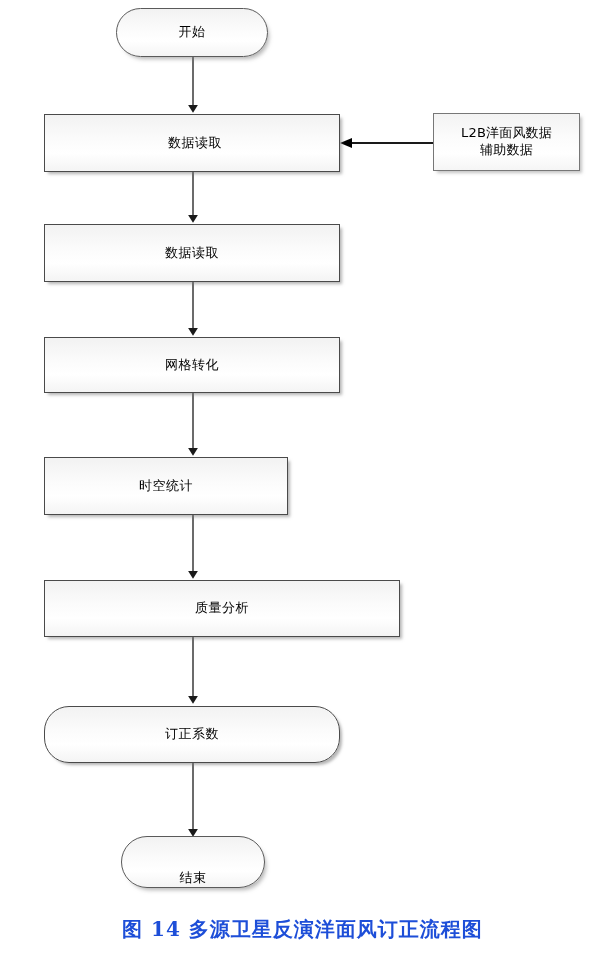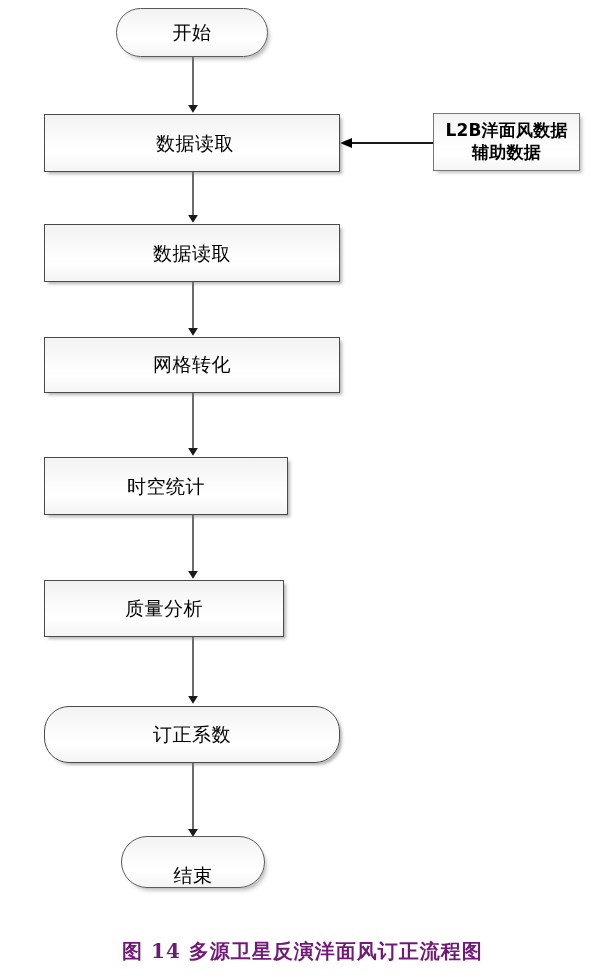--- a/index.html
+++ b/index.html
@@ -29,60 +29,59 @@
     box-sizing: border-box;
     display: flex;
     align-items: center;
     justify-content: center;
     text-align: center;
     line-height: 1.28;
     color: #000000;
     background: linear-gradient(to bottom, #f2f2f2 0%, #fbfbfb 42%, #ffffff 68%, #f4f4f4 100%);
     border: 1px solid #4a4a4a;
     box-shadow: 3px 3px 3px -1px rgba(120,120,120,0.55);
-    font-size: 19px;
+    font-size: 13px;
     letter-spacing: 0.5px;
   }
 
   .node.process {
     border-radius: 0;
   }
 
   .node.terminator {
     border-radius: 999px;
     border: 1px solid #5a5a5a;
     box-shadow: 3px 4px 4px -2px rgba(130,130,130,0.6);
   }
 
   .node.data-source {
-    font-size: 17px;
+    font-size: 13px;
     letter-spacing: 0.2px;
     border: 1px solid #777777;
     box-shadow: 3px 3px 3px -1px rgba(140,140,140,0.5);
     background: linear-gradient(to bottom, #f3f3f3 0%, #fcfcfc 45%, #ffffff 70%, #f5f5f5 100%);
-    font-weight: bold;
   }
 
   .node .node-text {
     display: block;
     white-space: pre-line;
     padding: 0 6px;
   }
 
   .caption {
     position: absolute;
     left: 0;
-    top: 938px;
+    top: 916px;
     width: 605px;
     text-align: center;
     font-family: "DejaVu Serif", "Liberation Serif", serif;
     font-weight: bold;
     font-size: 20px;
     letter-spacing: 1px;
-    color: #701a75;
+    color: #1d4ed8;
   }
 </style>
 </head>
 <body>
 
 <svg id="flow-canvas" viewBox="0 0 605 976" xmlns="http://www.w3.org/2000/svg">
   <defs>
     <marker id="ah-down" markerWidth="10" markerHeight="10" refX="3.2" refY="5" orient="auto" markerUnits="userSpaceOnUse">
       <path d="M0,0 L8,5 L0,10 Z" fill="#1a1a1a"></path>
     </marker>
@@ -122,21 +121,21 @@
 </div>
 
 <div class="node process" style="left:44px; top:337px; width:296px; height:56px;font-family:Liberation Serif, serif;">
   <span class="node-text">网格转化</span>
 </div>
 
 <div class="node process" style="left:44px; top:457px; width:244px; height:58px;">
   <span class="node-text">时空统计</span>
 </div>
 
-<div class="node process" style="left:44px; top:580px; width:240px; height:57px;">
+<div class="node process" style="left:44px; top:580px; width:356px; height:57px;">
   <span class="node-text">质量分析</span>
 </div>
 
 <div class="node process" style="left:44px; top:706px; width:296px; height:57px;border-radius:25px;">
   <span class="node-text">订正系数</span>
 </div>
 
 <div class="node terminator" style="left:121px; top:836px; width:144px; height:52px;align-items:flex-end;">
   <span class="node-text">结束</span>
 </div>

